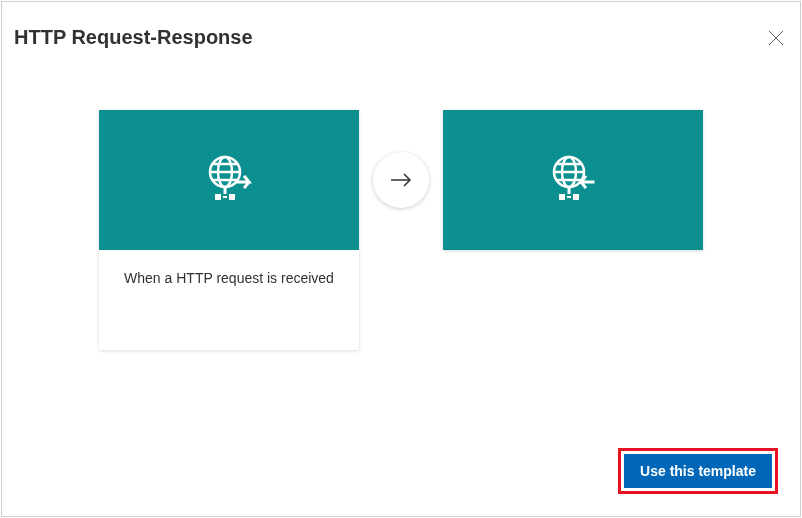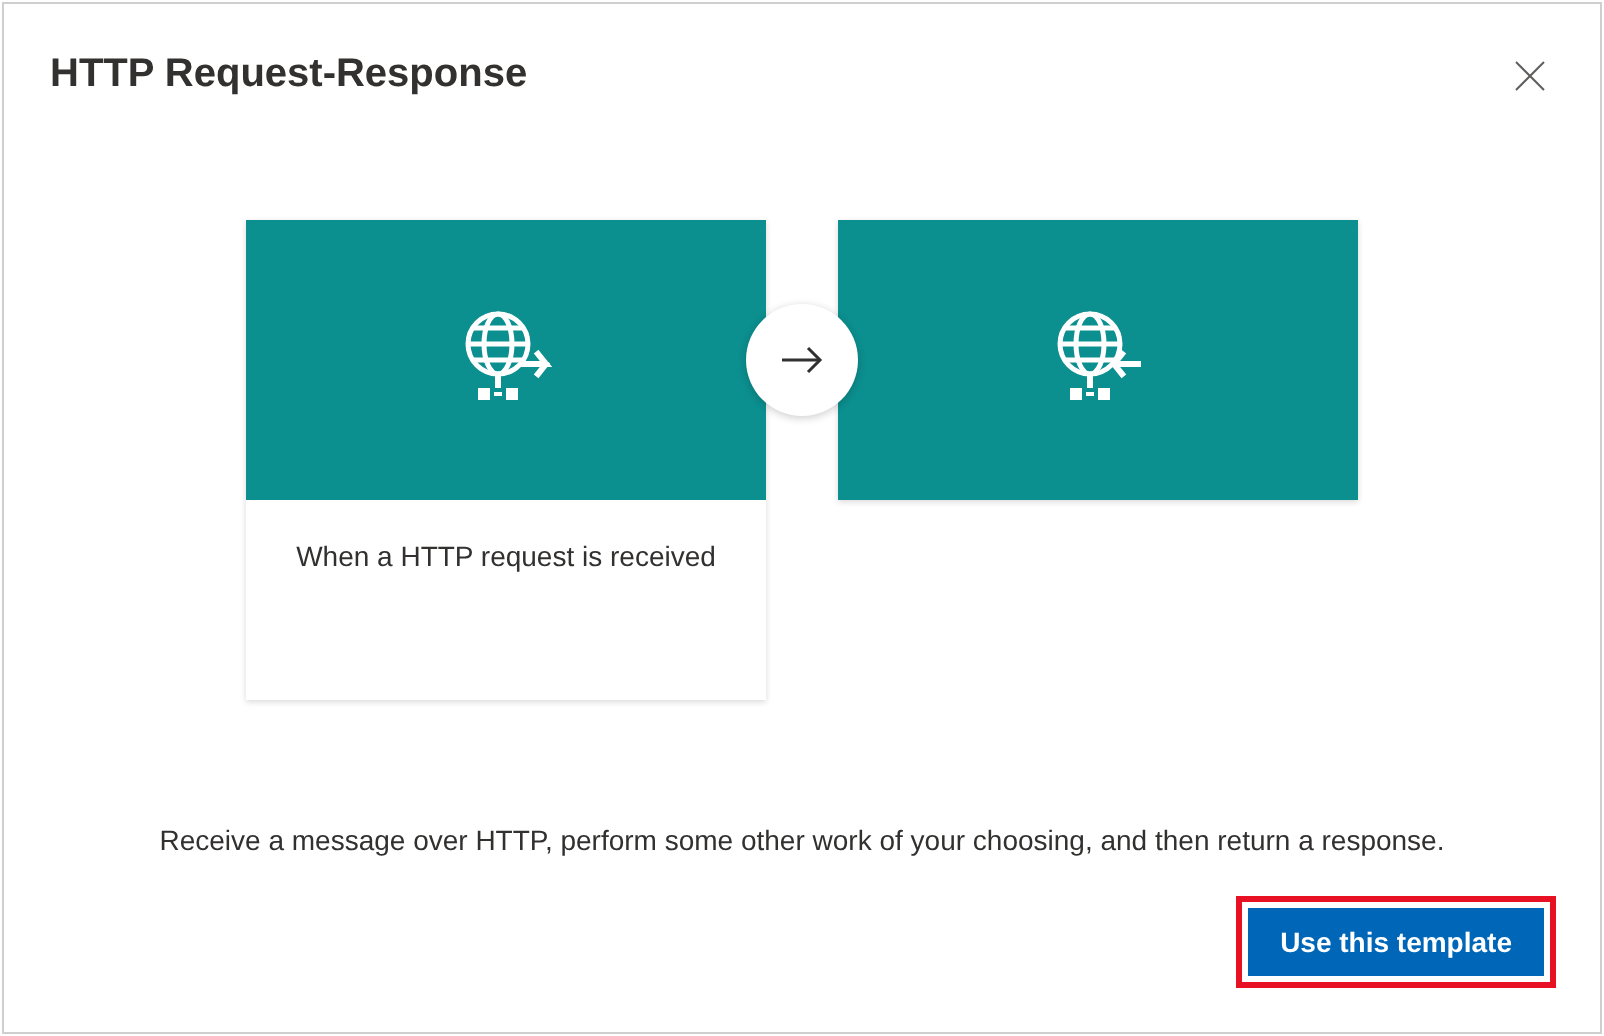--- a/index.html
+++ b/index.html
@@ -8,21 +8,21 @@
     font-family: "Segoe UI", Arial, sans-serif;
     background: #fff;
     color: #323130;
   }
   .modal {
     width: 800px;
     height: 516px;
     border: 1px solid #cfcfcf;
     margin: 1px;
     position: relative;
-    padding: 24px 23px;
+    padding: 24px 12px;
   }
   .header {
     display: flex;
     justify-content: space-between;
     align-items: flex-start;
   }
   .title {
     font-size: 20px;
     font-weight: 600;
     margin: 0;
@@ -34,20 +34,21 @@
     padding: 4px;
     line-height: 0;
   }
   .close-btn svg { stroke: #605e5c; }
   .flow-row {
     display: flex;
     align-items: flex-start;
     justify-content: center;
     margin-top: 60px;
     position: relative;
+    gap: 24px;
   }
   .card {
     width: 260px;
     background: #fff;
     box-shadow: 0 1px 3px rgba(0,0,0,0.15);
   }
   .card-top {
     background: #0c8f8f;
     height: 140px;
     display: flex;
@@ -164,21 +165,20 @@
             <rect x="28" y="42" width="6" height="6" fill="#fff"></rect>
             <rect x="22" y="44" width="4" height="2" fill="#fff"></rect>
             <path d="M48 30 L36 30 L40 25 M36 30 L40 35" fill="none" stroke="#fff" stroke-width="3" stroke-linecap="square"></path>
           </g>
         </svg>
       </div>
     </div>
 
   </div>
 
-  <div class="desc">Receive a message over HTTP, perform some other work of your choosing, and then return a response.</div>
 
   <div class="footer">
     <div class="highlight-frame">
       <button class="primary-btn">Use this template</button>
     </div>
   </div>
 
 </div>
 
 </body></html>

